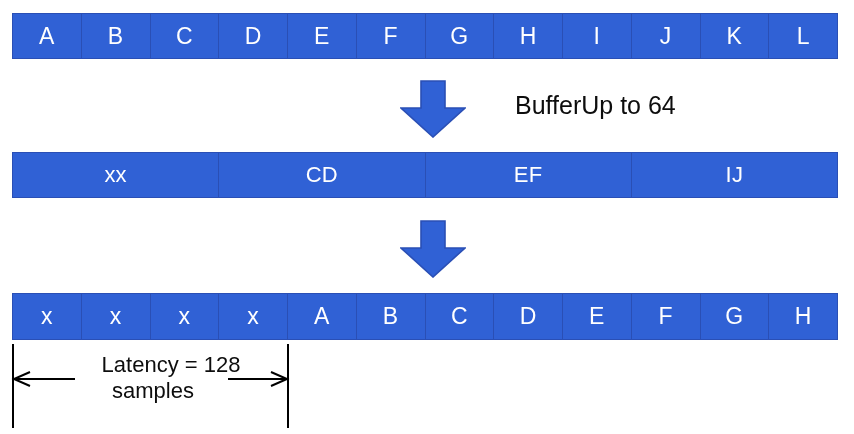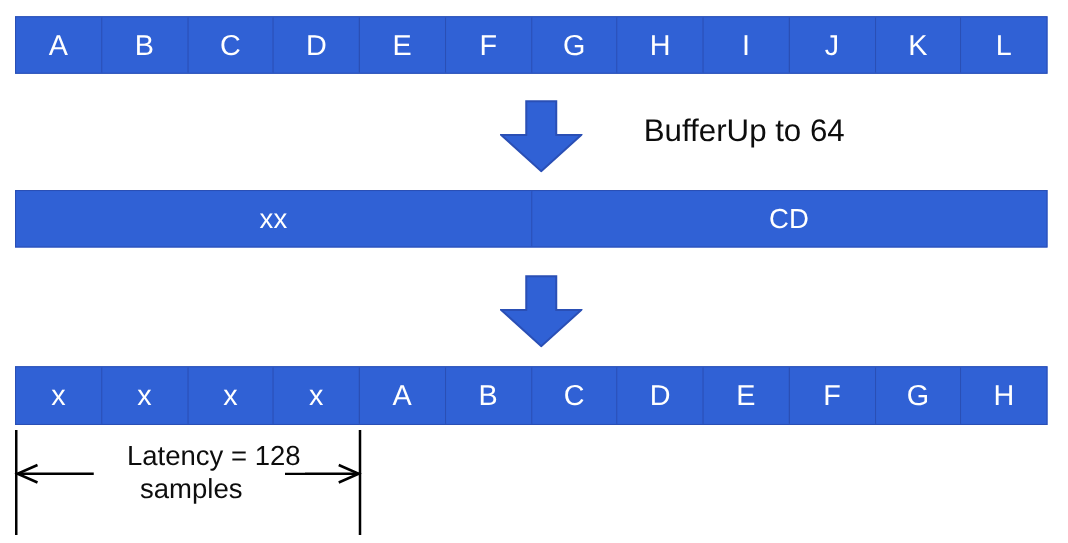--- a/index.html
+++ b/index.html
@@ -132,20 +132,22 @@
   <div class="block-arrow arrow1">
     <svg viewBox="0 0 66 58" xmlns="http://www.w3.org/2000/svg">
       <polygon points="21,1 45,1 45,28 65,28 33,57 1,28 21,28" fill="#3061D5" stroke="#2A4FB5" stroke-width="1.6" stroke-linejoin="miter"></polygon>
     </svg>
   </div>
   <div class="arrow-caption cap1">BufferUp to 64</div>
 
   <div class="buffer-row row2">
     <div class="cell">xx</div>
     <div class="cell">CD</div>
+    <div class="cell">EF</div>
+    <div class="cell">IJ</div>
   </div>
 
   <div class="block-arrow arrow2">
     <svg viewBox="0 0 66 58" xmlns="http://www.w3.org/2000/svg">
       <polygon points="21,1 45,1 45,28 65,28 33,57 1,28 21,28" fill="#3061D5" stroke="#2A4FB5" stroke-width="1.6" stroke-linejoin="miter"></polygon>
     </svg>
   </div>
 
   <div class="buffer-row row3">
     <div class="cell">x</div>

